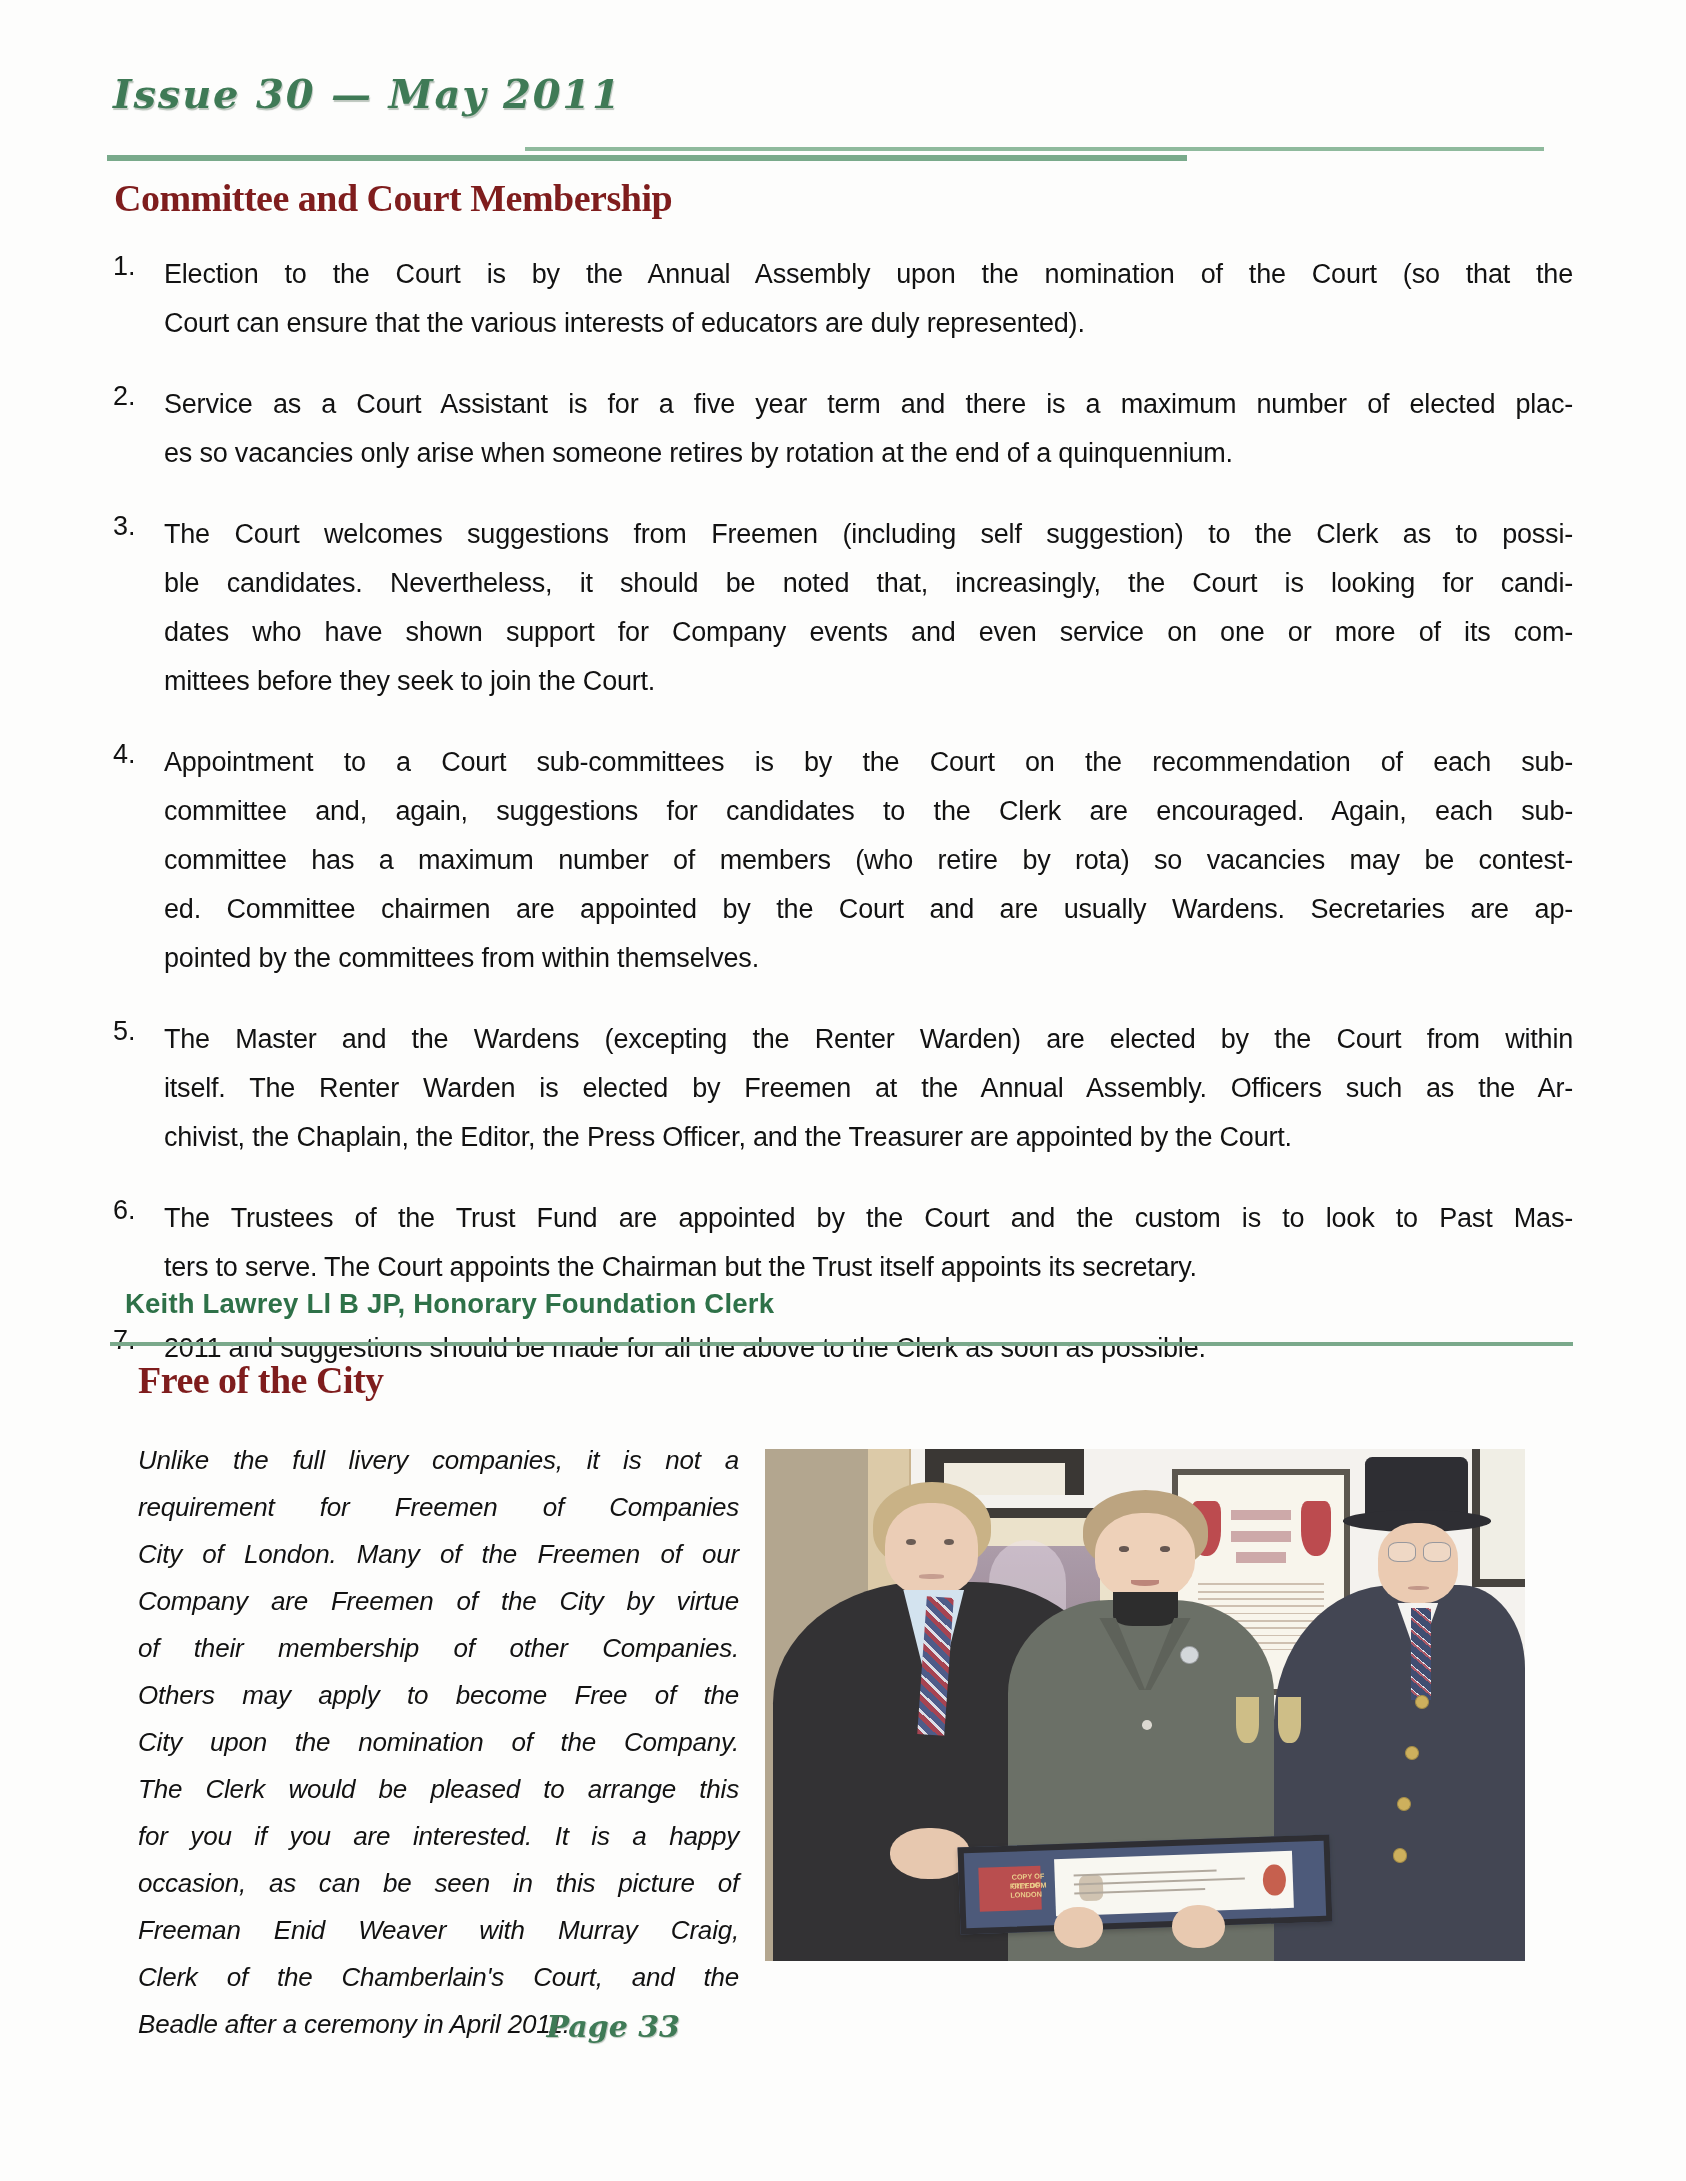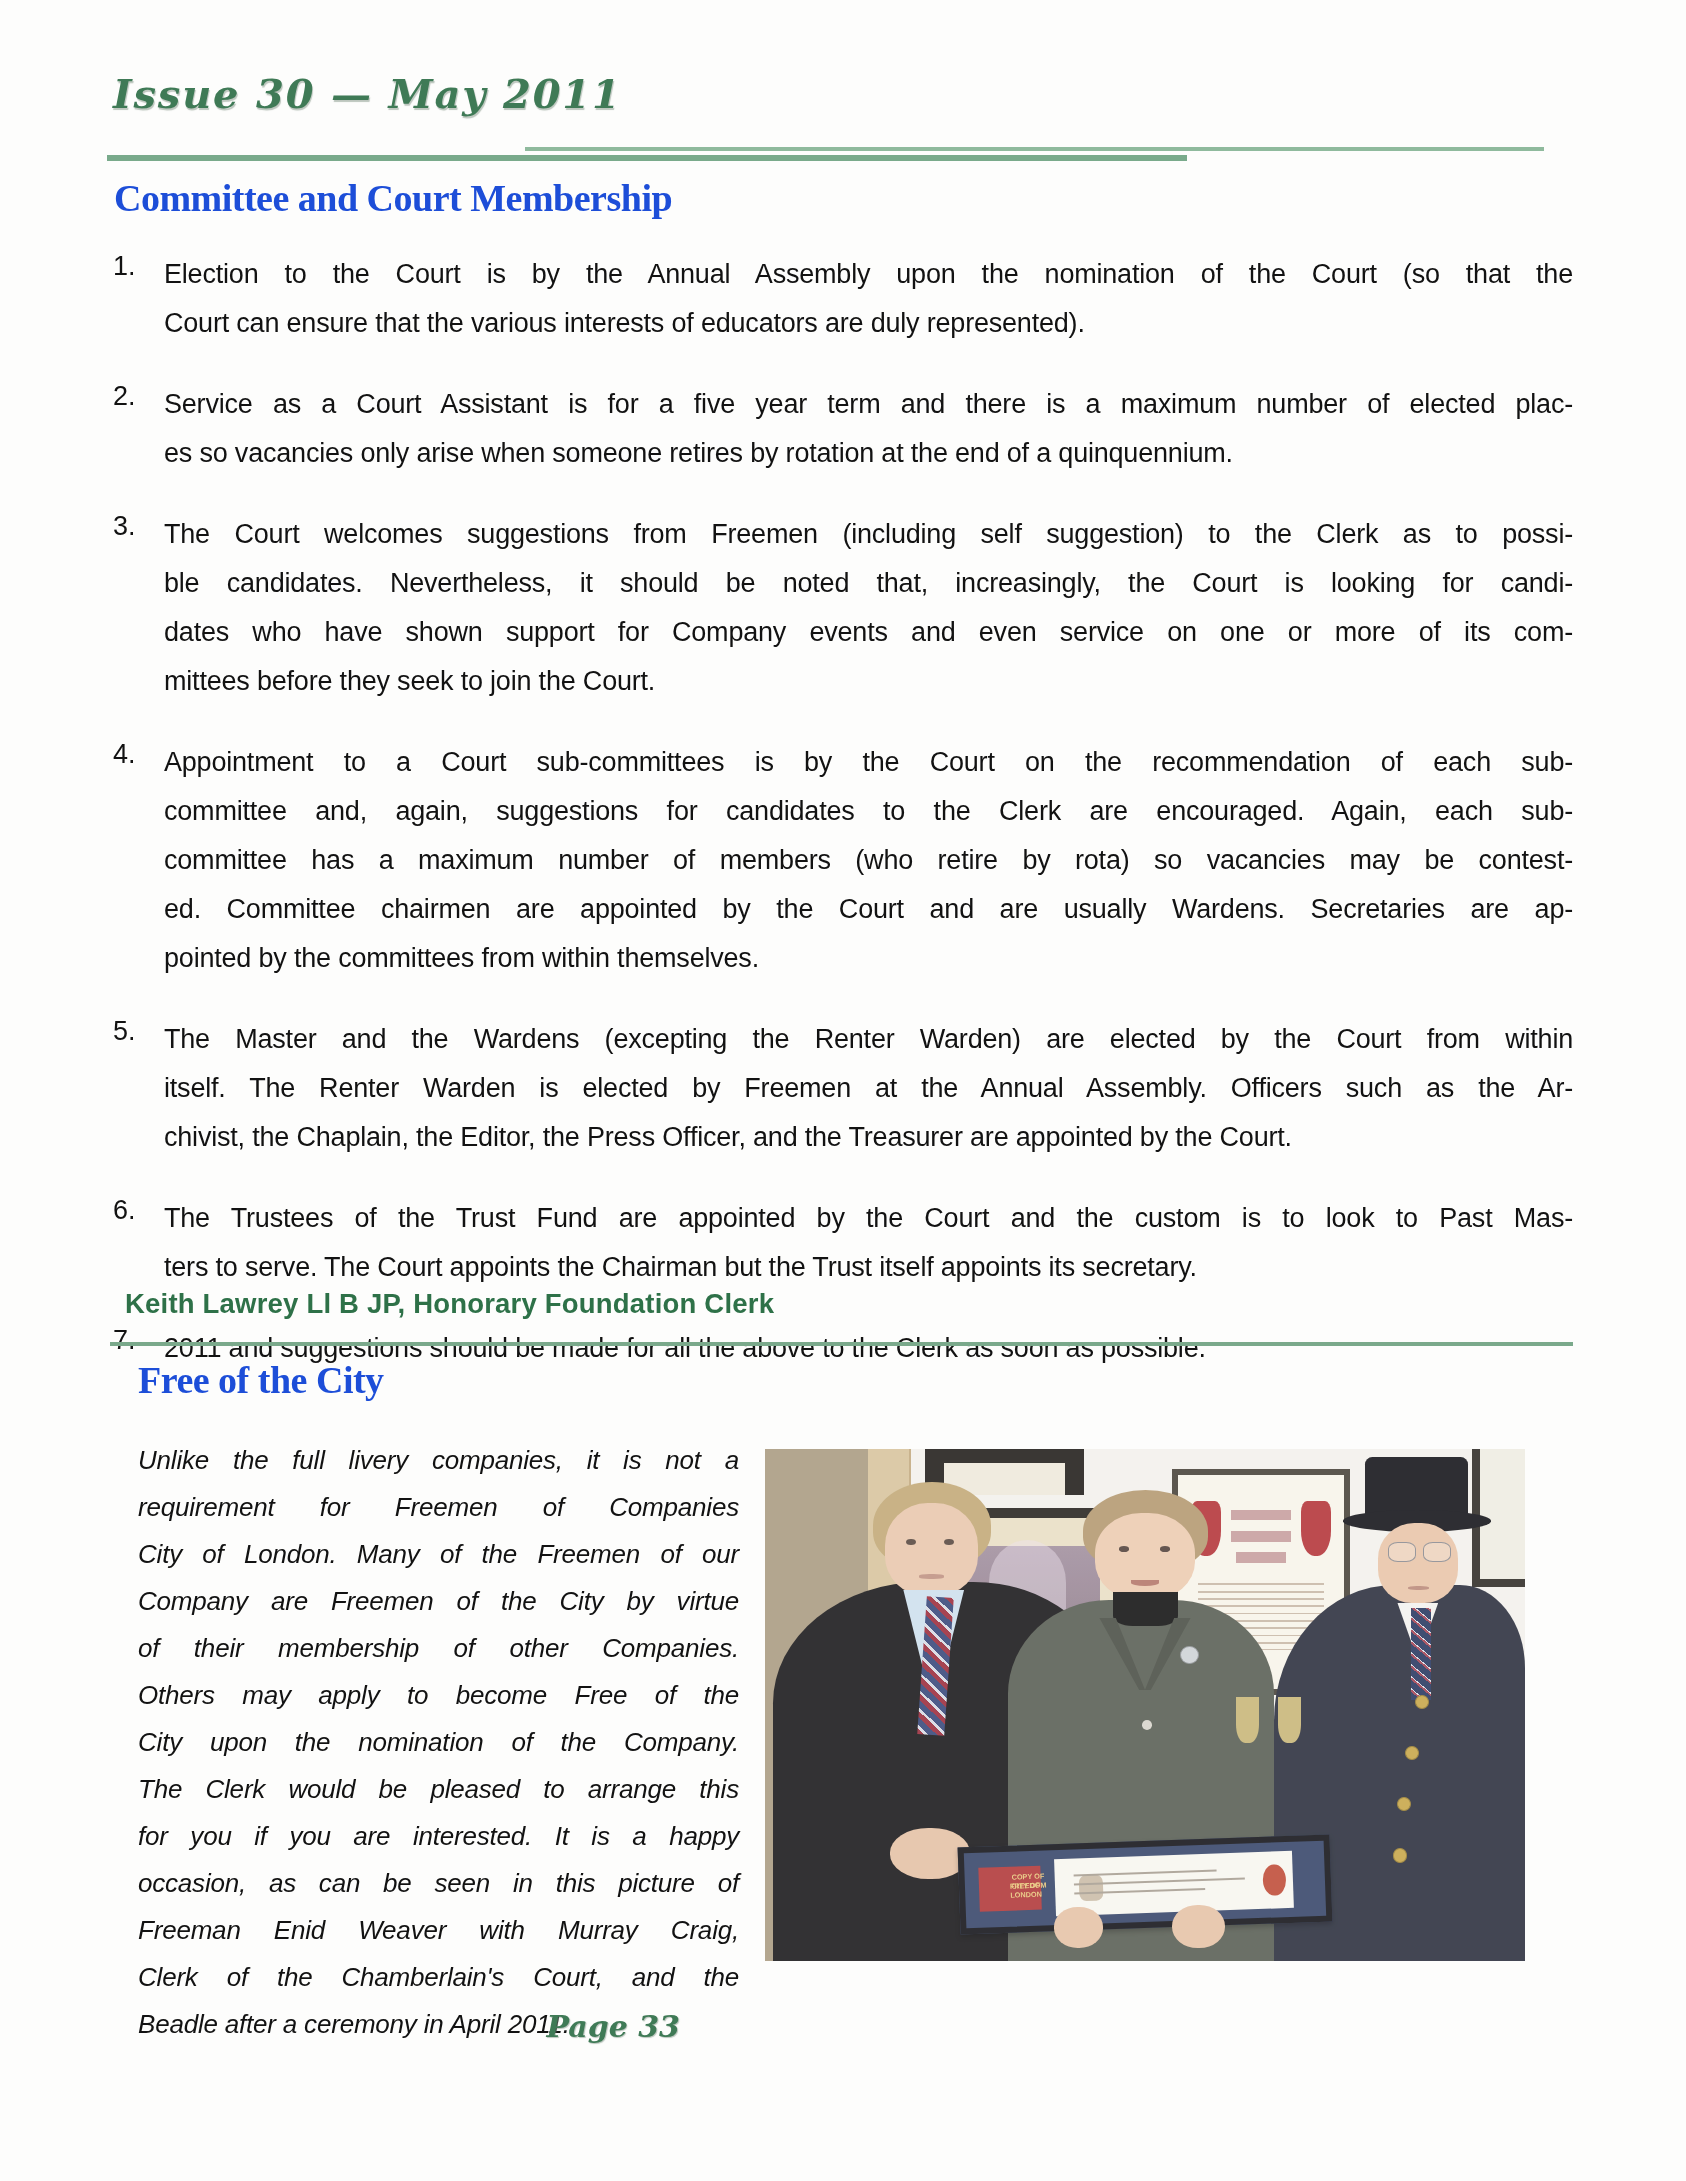--- a/index.html
+++ b/index.html
@@ -7,21 +7,21 @@
         font-family:"Liberation Sans", sans-serif;color:#121212;}
 
   
   .issue-line{position:absolute;left:113px;top:70px;font-family:"DejaVu Serif",serif;
       font-style:italic;font-weight:bold;font-size:40px;color:#3f7a56;letter-spacing:1.8px;
       text-shadow:0.9px 1.8px 0.9px rgba(110,130,115,0.45);}
   .rule-thin{position:absolute;left:525px;top:147px;width:1019px;height:3.7px;background:#8fba9d;}
   .rule-thick{position:absolute;left:107px;top:155px;width:1080px;height:6.4px;background:#79aa8b;}
 
   .sec-title{font-family:"Liberation Serif",serif;font-weight:bold;font-size:38px;
-      color:#1d4ed8;letter-spacing:-0.5px;}
+      color:#7f1d1d;letter-spacing:-0.5px;}
   .title1{position:absolute;left:114px;top:176px;}
 
   
   .list{position:absolute;left:113px;top:246px;width:1460px;}
   .item{display:flex;margin-bottom:32px;}
   .num{width:51px;flex:0 0 51px;font-size:27px;line-height:41px;}
   .itext{flex:1;}
   .ln{font-size:27px;line-height:41px;letter-spacing:-0.2px;text-align:justify;text-align-last:left;margin-top:8px;}
   .jl{text-align-last:justify;}
 

